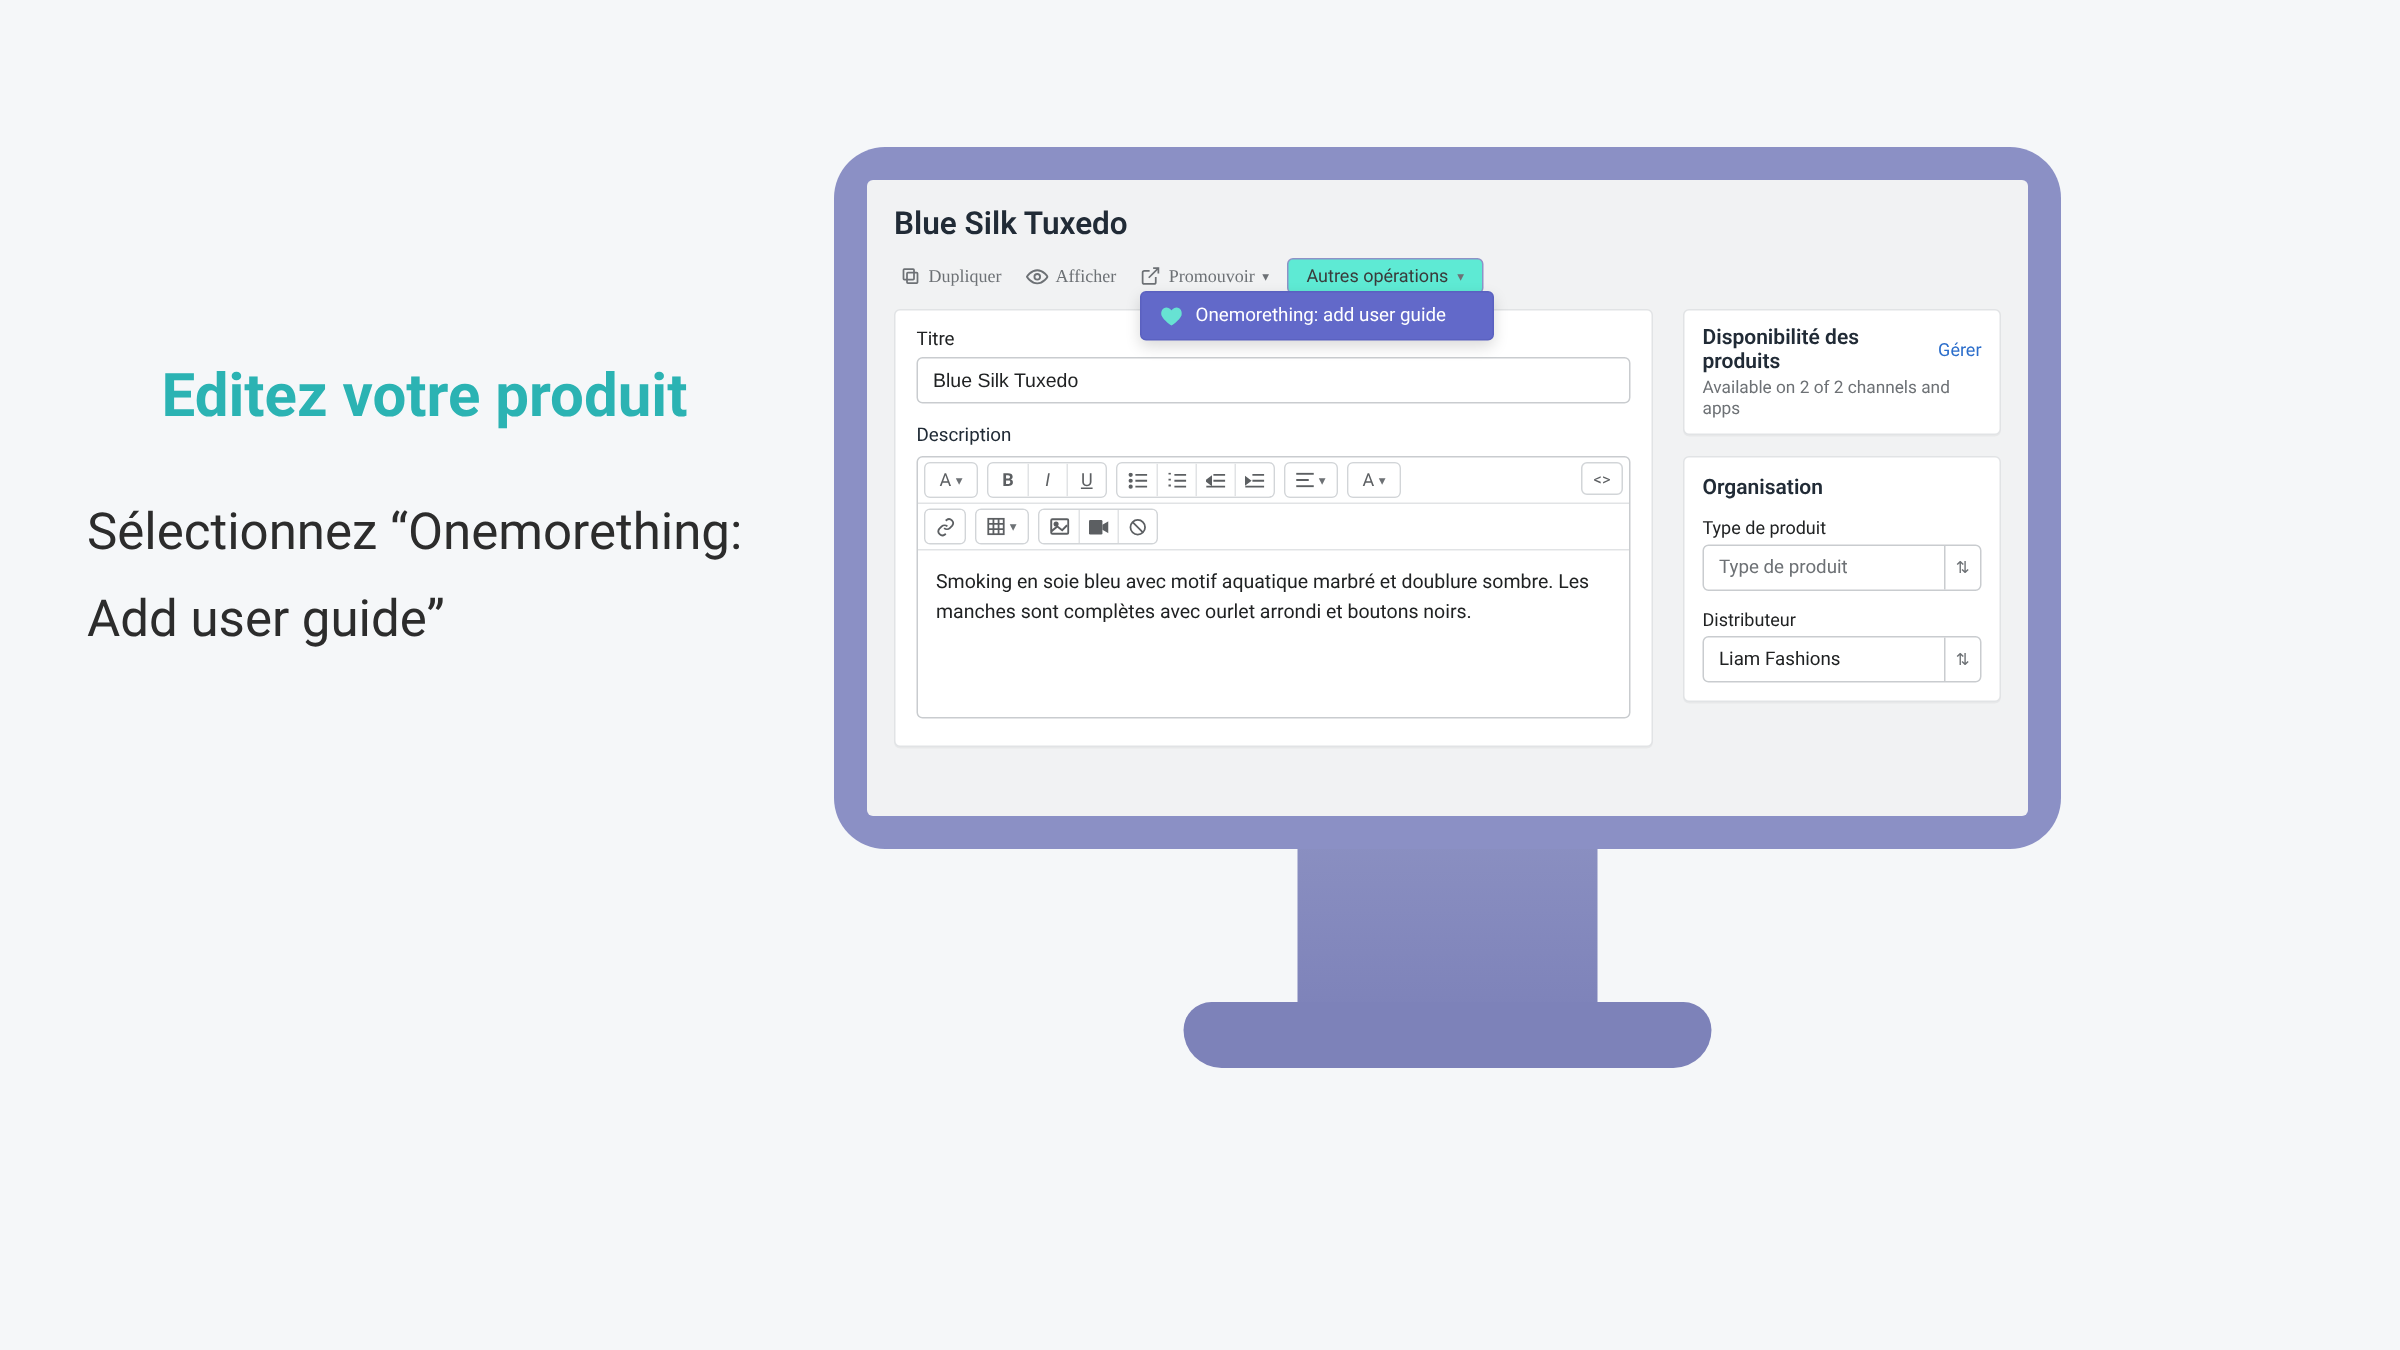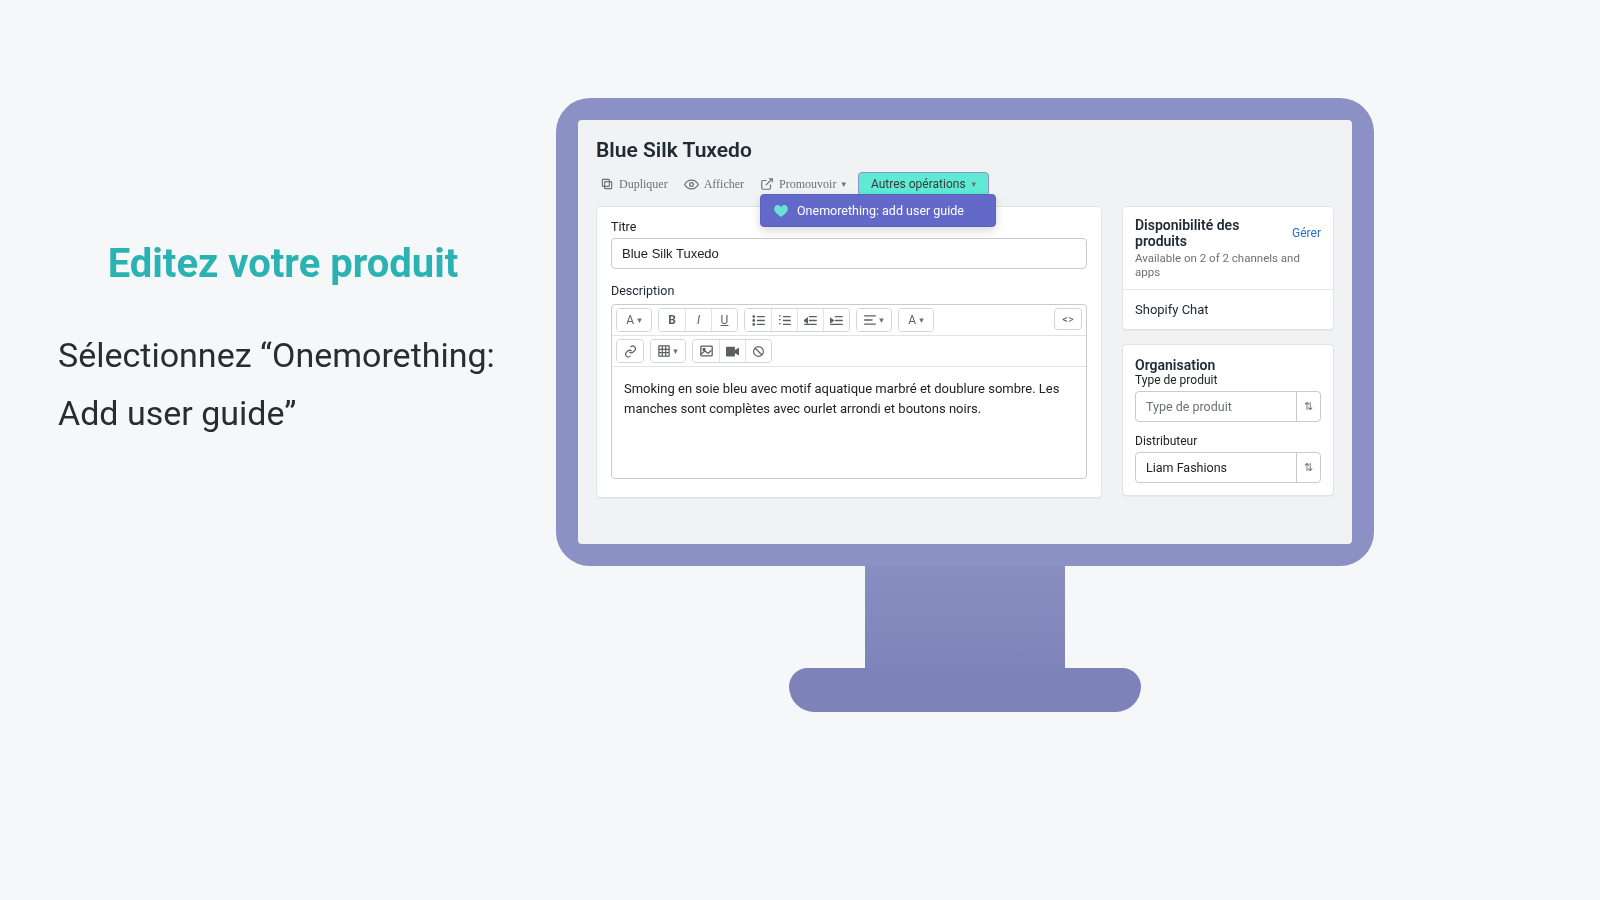--- a/index.html
+++ b/index.html
@@ -222,21 +222,21 @@
 .rc-sub { font-size: 11.5px; color:#6d7175; padding: 0 12px 10px; }
 .rc-row {
   border-top: 1px solid #e1e3e5;
   padding: 12px;
   display:flex; justify-content:space-between; align-items:center;
   font-size: 13px;
 }
 .cal-icon { width:16px; height:16px; }
 
 .rc2 { padding: 12px; }
-.rc2 .rc-title { }
+.rc2 .rc-title { margin-bottom: 12px; }
 .small-label { font-size: 12px; color:#202223; margin-bottom:4px; }
 .select-wrap {
   border: 1px solid #c9cccf;
   border-radius: 4px;
   display:flex;
 }
 .select-wrap .sel-text {
   flex:1; padding:7px 10px; font-size:12.5px; color:#6d7175;
 }
 .select-wrap .sel-btn {
@@ -425,23 +425,20 @@
             </div>
           </div>
 
           <div class="rightcol">
             <div class="card">
               <div class="rc-head">
                 <span class="rc-title">Disponibilité des produits</span>
                 <span class="rc-link">Gérer</span>
               </div>
               <div class="rc-sub">Available on 2 of 2 channels and apps</div>
-              <div class="rc-row">
-                <span>Shopify Chat</span>
-              </div>
             </div>
 
             <div class="card rc2">
               <div class="rc-title">Organisation</div>
               <div class="small-label">Type de produit</div>
               <div class="select-wrap mb12">
                 <div class="sel-text">Type de produit</div>
                 <div class="sel-btn">⇅</div>
               </div>
               <div class="small-label">Distributeur</div>

